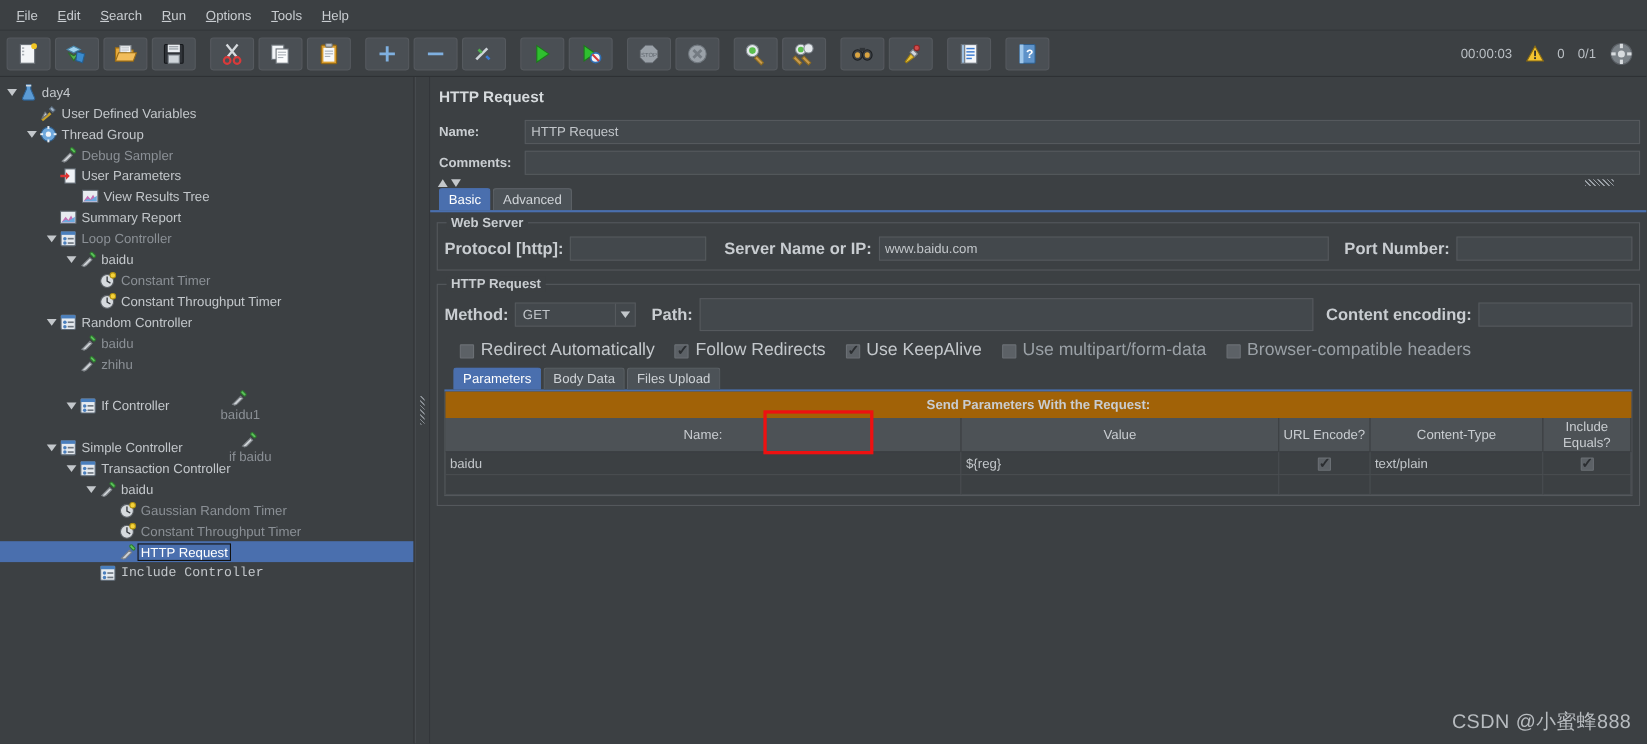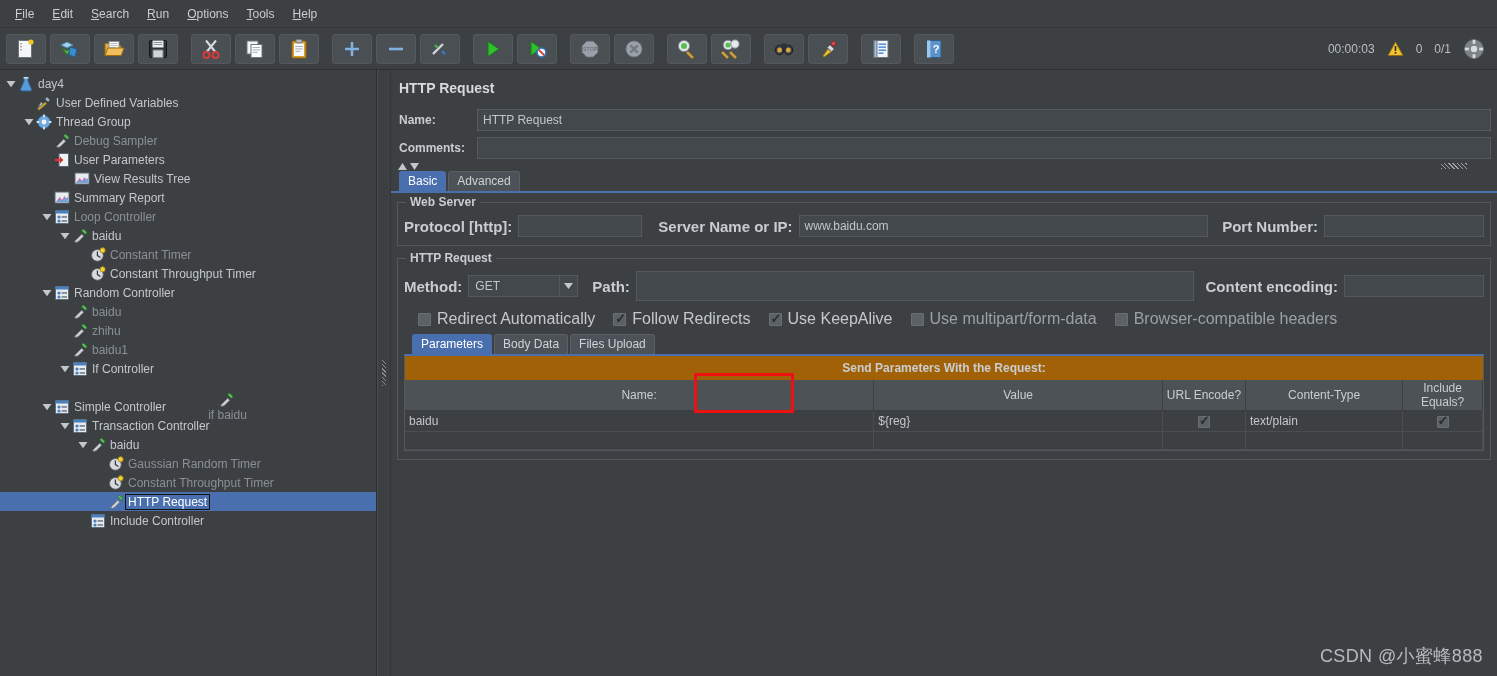--- a/index.html
+++ b/index.html
@@ -665,21 +665,21 @@
         <div class="tree-row" style="padding-left: 58px;">
           <span class="toggle"></span>
           <span class="ticon">
             <svg width="16" height="16" viewBox="0 0 16 16">
               <path d="M2.5 13.5l2-2 5.2-5.2 1.9 1.9L6.4 13.4l-2 .9z" fill="#cfd3d7" stroke="#7c8186"></path>
               <path d="M10.2 3.3l2.5 2.5a1.3 1.3 0 0 0 1.8-1.8l-2.5-2.5a1.3 1.3 0 0 0-1.8 1.8z" fill="#5ec45e" stroke="#2e7a2e"></path>
             </svg>
           </span>
           <span class="tlabel dim">zhihu</span>
         </div>
-        <div class="tree-row" style="padding-left: 58px;">
+        <div class="tree-row" style="padding-left: 58px; flex-direction: column;">
           <span class="toggle"></span>
           <span class="ticon">
             <svg width="16" height="16" viewBox="0 0 16 16">
               <path d="M2.5 13.5l2-2 5.2-5.2 1.9 1.9L6.4 13.4l-2 .9z" fill="#cfd3d7" stroke="#7c8186"></path>
               <path d="M10.2 3.3l2.5 2.5a1.3 1.3 0 0 0 1.8-1.8l-2.5-2.5a1.3 1.3 0 0 0-1.8 1.8z" fill="#5ec45e" stroke="#2e7a2e"></path>
             </svg>
           </span>
           <span class="tlabel dim">baidu1</span>
         </div>
         <div class="tree-row" style="padding-left: 58px;">
@@ -785,21 +785,21 @@
         <div class="tree-row selected" style="padding-left: 94px;">
           <span class="toggle"></span>
           <span class="ticon">
             <svg width="16" height="16" viewBox="0 0 16 16">
               <path d="M2.5 13.5l2-2 5.2-5.2 1.9 1.9L6.4 13.4l-2 .9z" fill="#cfd3d7" stroke="#7c8186"></path>
               <path d="M10.2 3.3l2.5 2.5a1.3 1.3 0 0 0 1.8-1.8l-2.5-2.5a1.3 1.3 0 0 0-1.8 1.8z" fill="#5ec45e" stroke="#2e7a2e"></path>
             </svg>
           </span>
           <span class="tlabel">HTTP Request</span>
         </div>
-        <div class="tree-row" style="padding-left: 76px;">
+        <div class="tree-row" style="padding-left: 76px; font-family: Liberation Mono, monospace;">
           <span class="toggle"></span>
           <span class="ticon">
             <svg width="16" height="16" viewBox="0 0 16 16">
               <rect x="1.5" y="1.5" width="13" height="13" rx="1" fill="#e6ebf0" stroke="#5f6b77"></rect>
               <rect x="1.5" y="1.5" width="13" height="3" fill="#4a7fbd"></rect>
               <circle cx="5" cy="8" r="1.6" fill="#4a7fbd"></circle>
               <circle cx="5" cy="12" r="1.6" fill="#4a7fbd"></circle>
               <rect x="7.6" y="7.2" width="5.4" height="1.5" fill="#6d7680"></rect>
               <rect x="7.6" y="11.2" width="5.4" height="1.5" fill="#6d7680"></rect>
             </svg>

